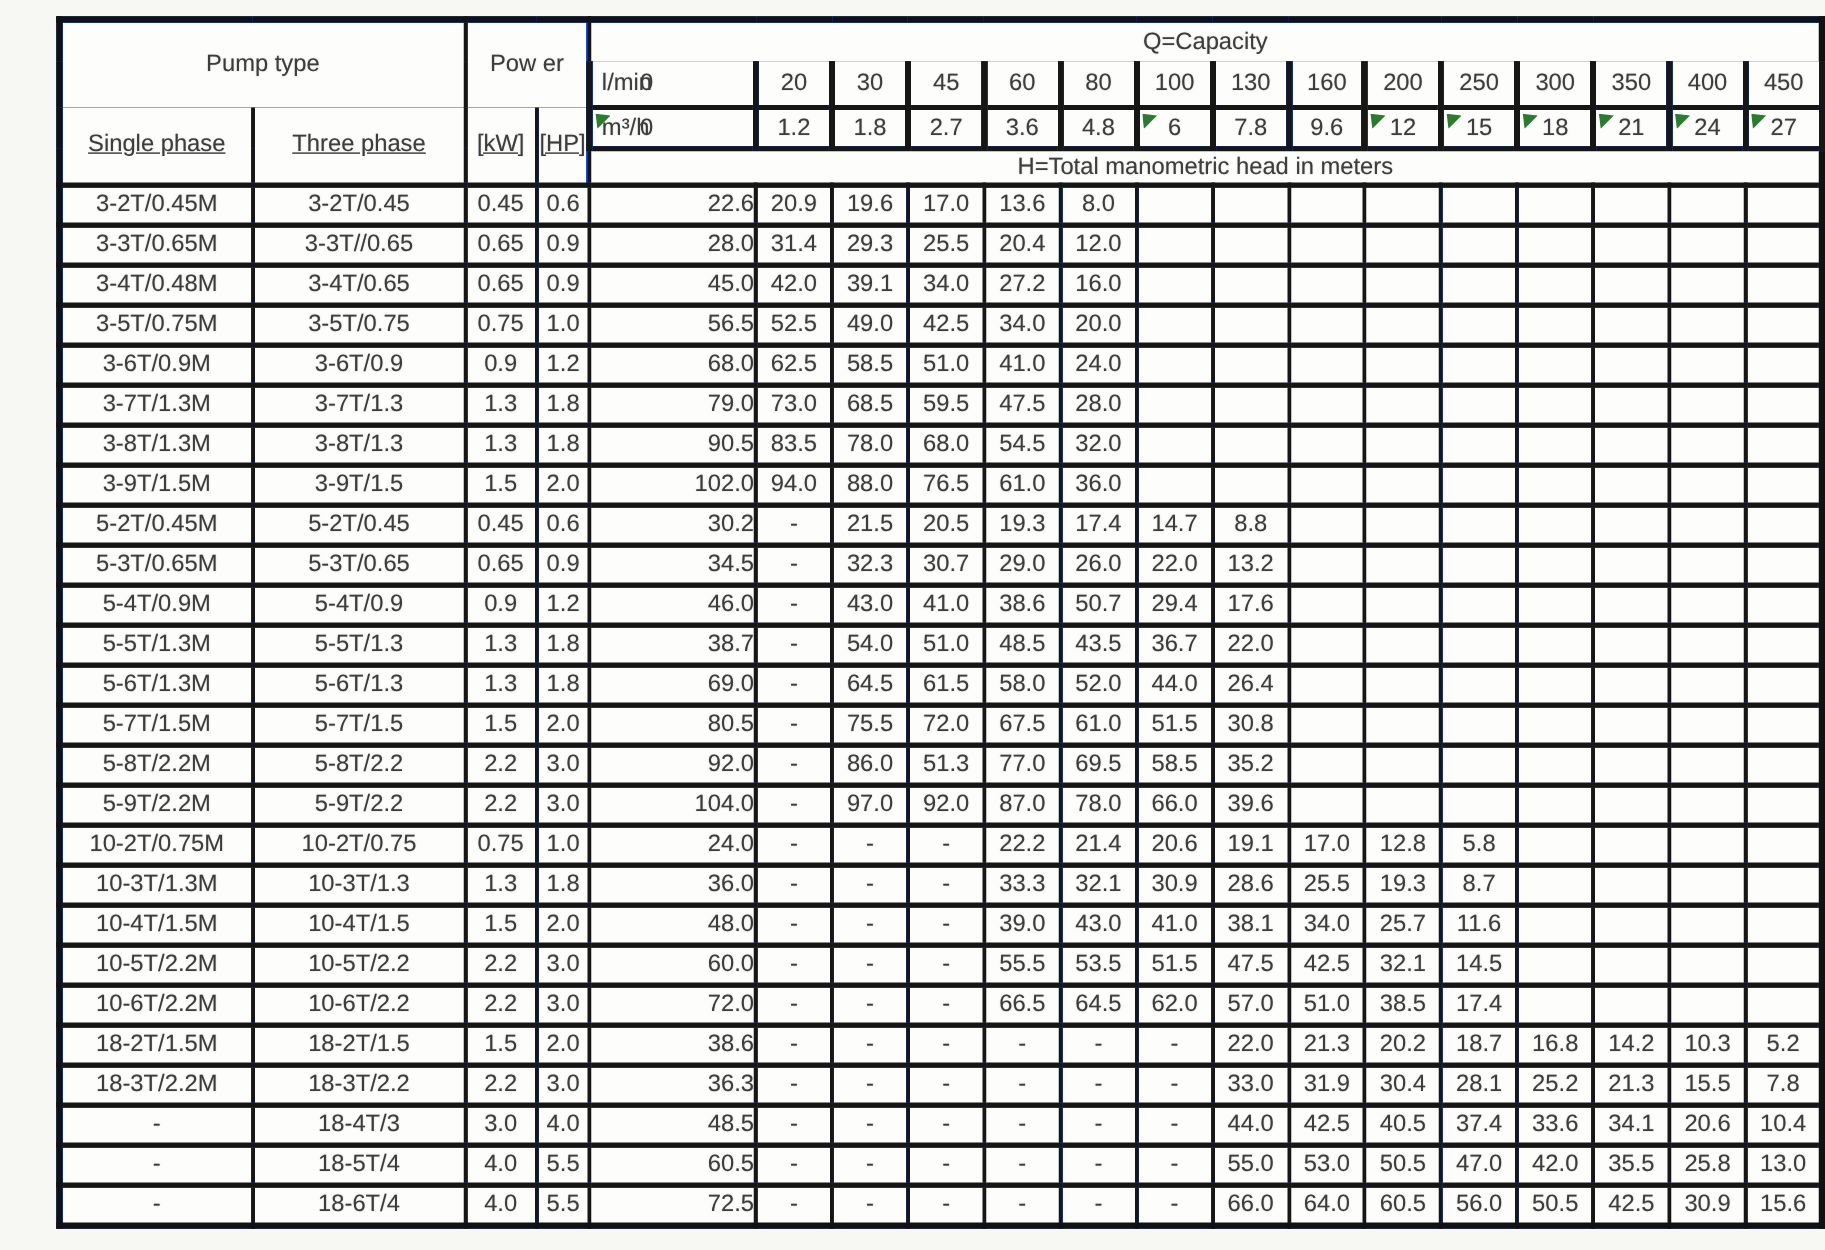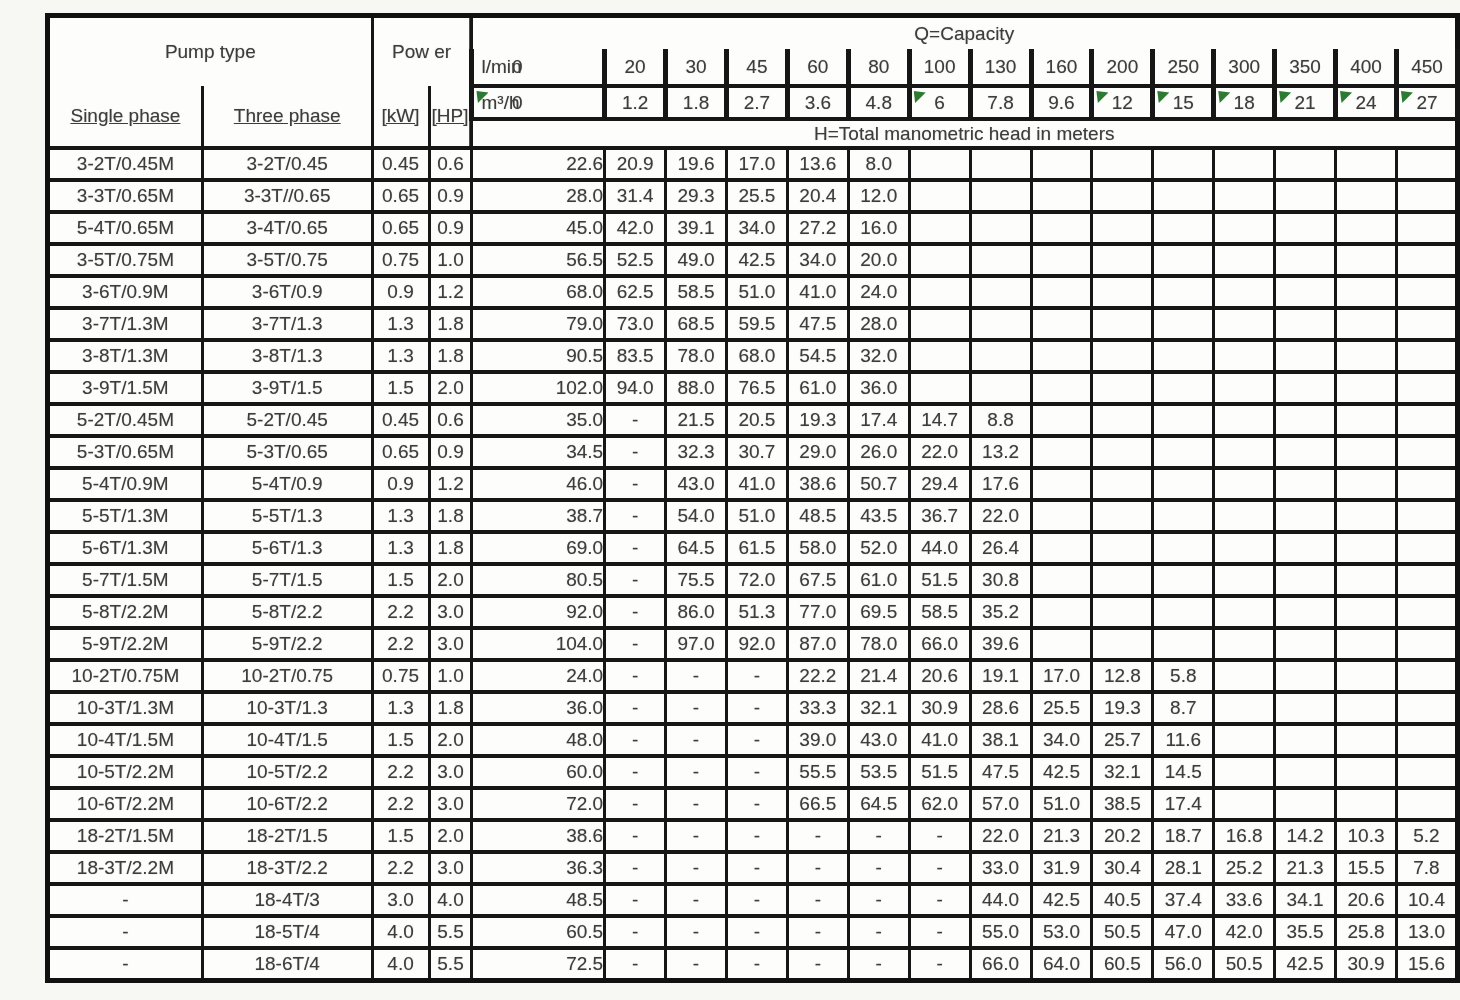--- a/index.html
+++ b/index.html
@@ -186,21 +186,21 @@
           <td class=""></td>
           <td class=""></td>
           <td class=""></td>
           <td class=""></td>
           <td class=""></td>
           <td class=""></td>
           <td class=""></td>
           <td class=""></td>
         </tr>
         <tr>
-          <td>5-4T/0.65M</td>
+          <td>3-4T/0.48M</td>
           <td>3-4T/0.65</td>
           <td>0.65</td>
           <td>0.9</td>
           <td class="h0">45.0</td>
           <td class="">42.0</td>
           <td class="">39.1</td>
           <td class="">34.0</td>
           <td class="">27.2</td>
           <td class="">16.0</td>
           <td class=""></td>
@@ -316,21 +316,21 @@
           <td class=""></td>
           <td class=""></td>
           <td class=""></td>
           <td class=""></td>
         </tr>
         <tr>
           <td>5-2T/0.45M</td>
           <td>5-2T/0.45</td>
           <td>0.45</td>
           <td>0.6</td>
-          <td class="h0">35.0</td>
+          <td class="h0">30.2</td>
           <td class="">-</td>
           <td class="">21.5</td>
           <td class="">20.5</td>
           <td class="">19.3</td>
           <td class="">17.4</td>
           <td class="">14.7</td>
           <td class="">8.8</td>
           <td class=""></td>
           <td class=""></td>
           <td class=""></td>

